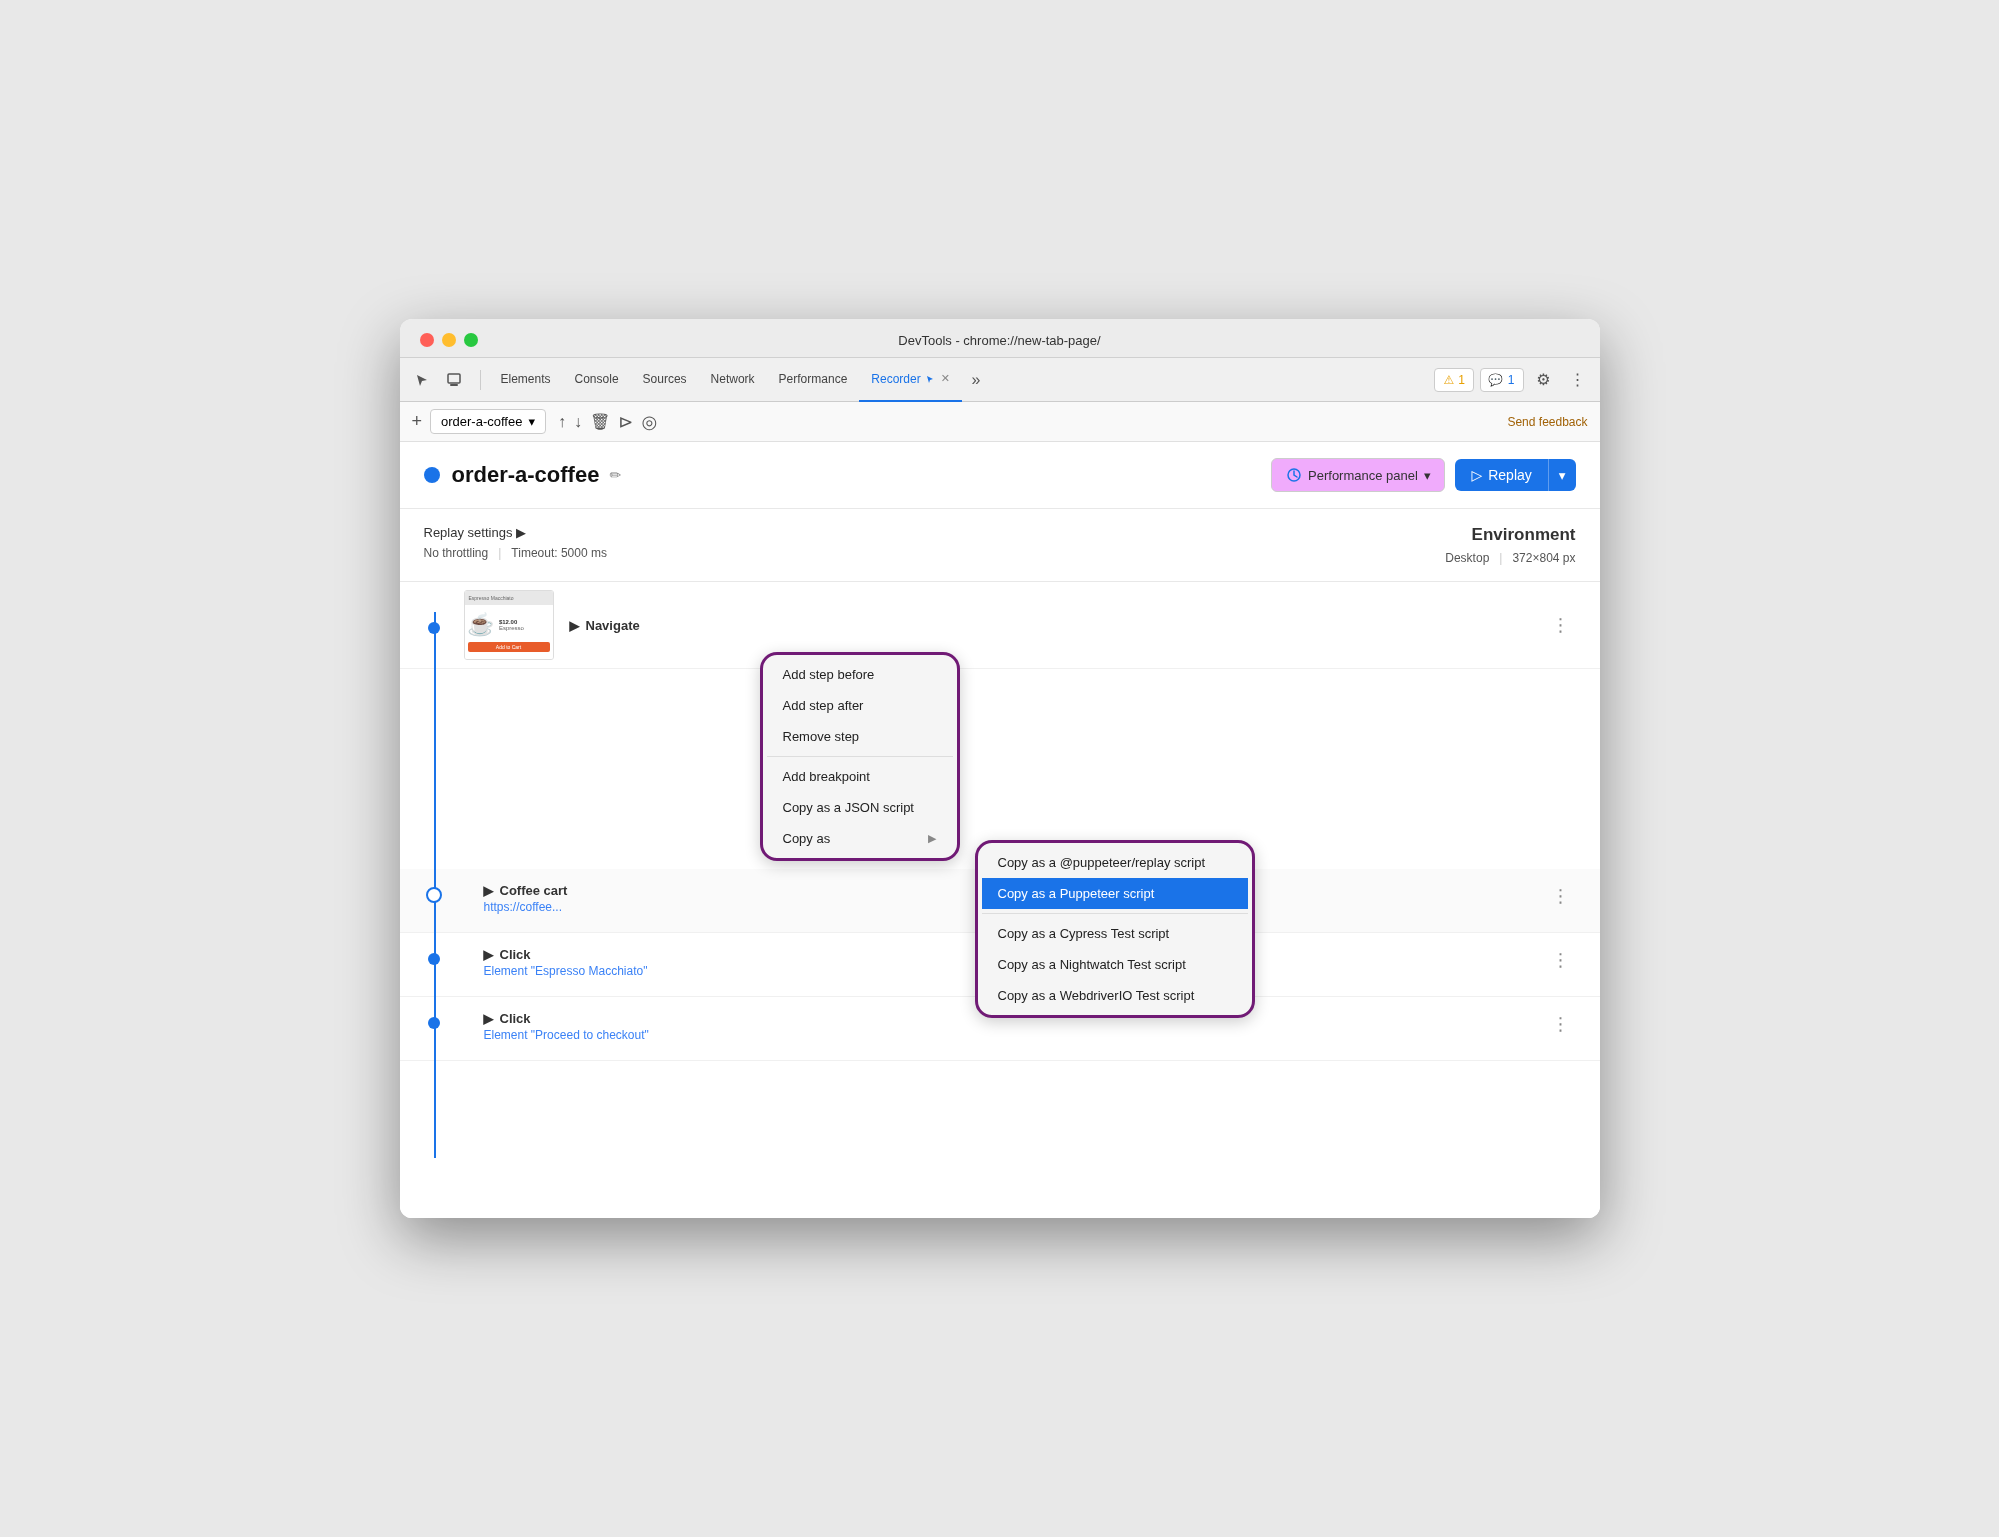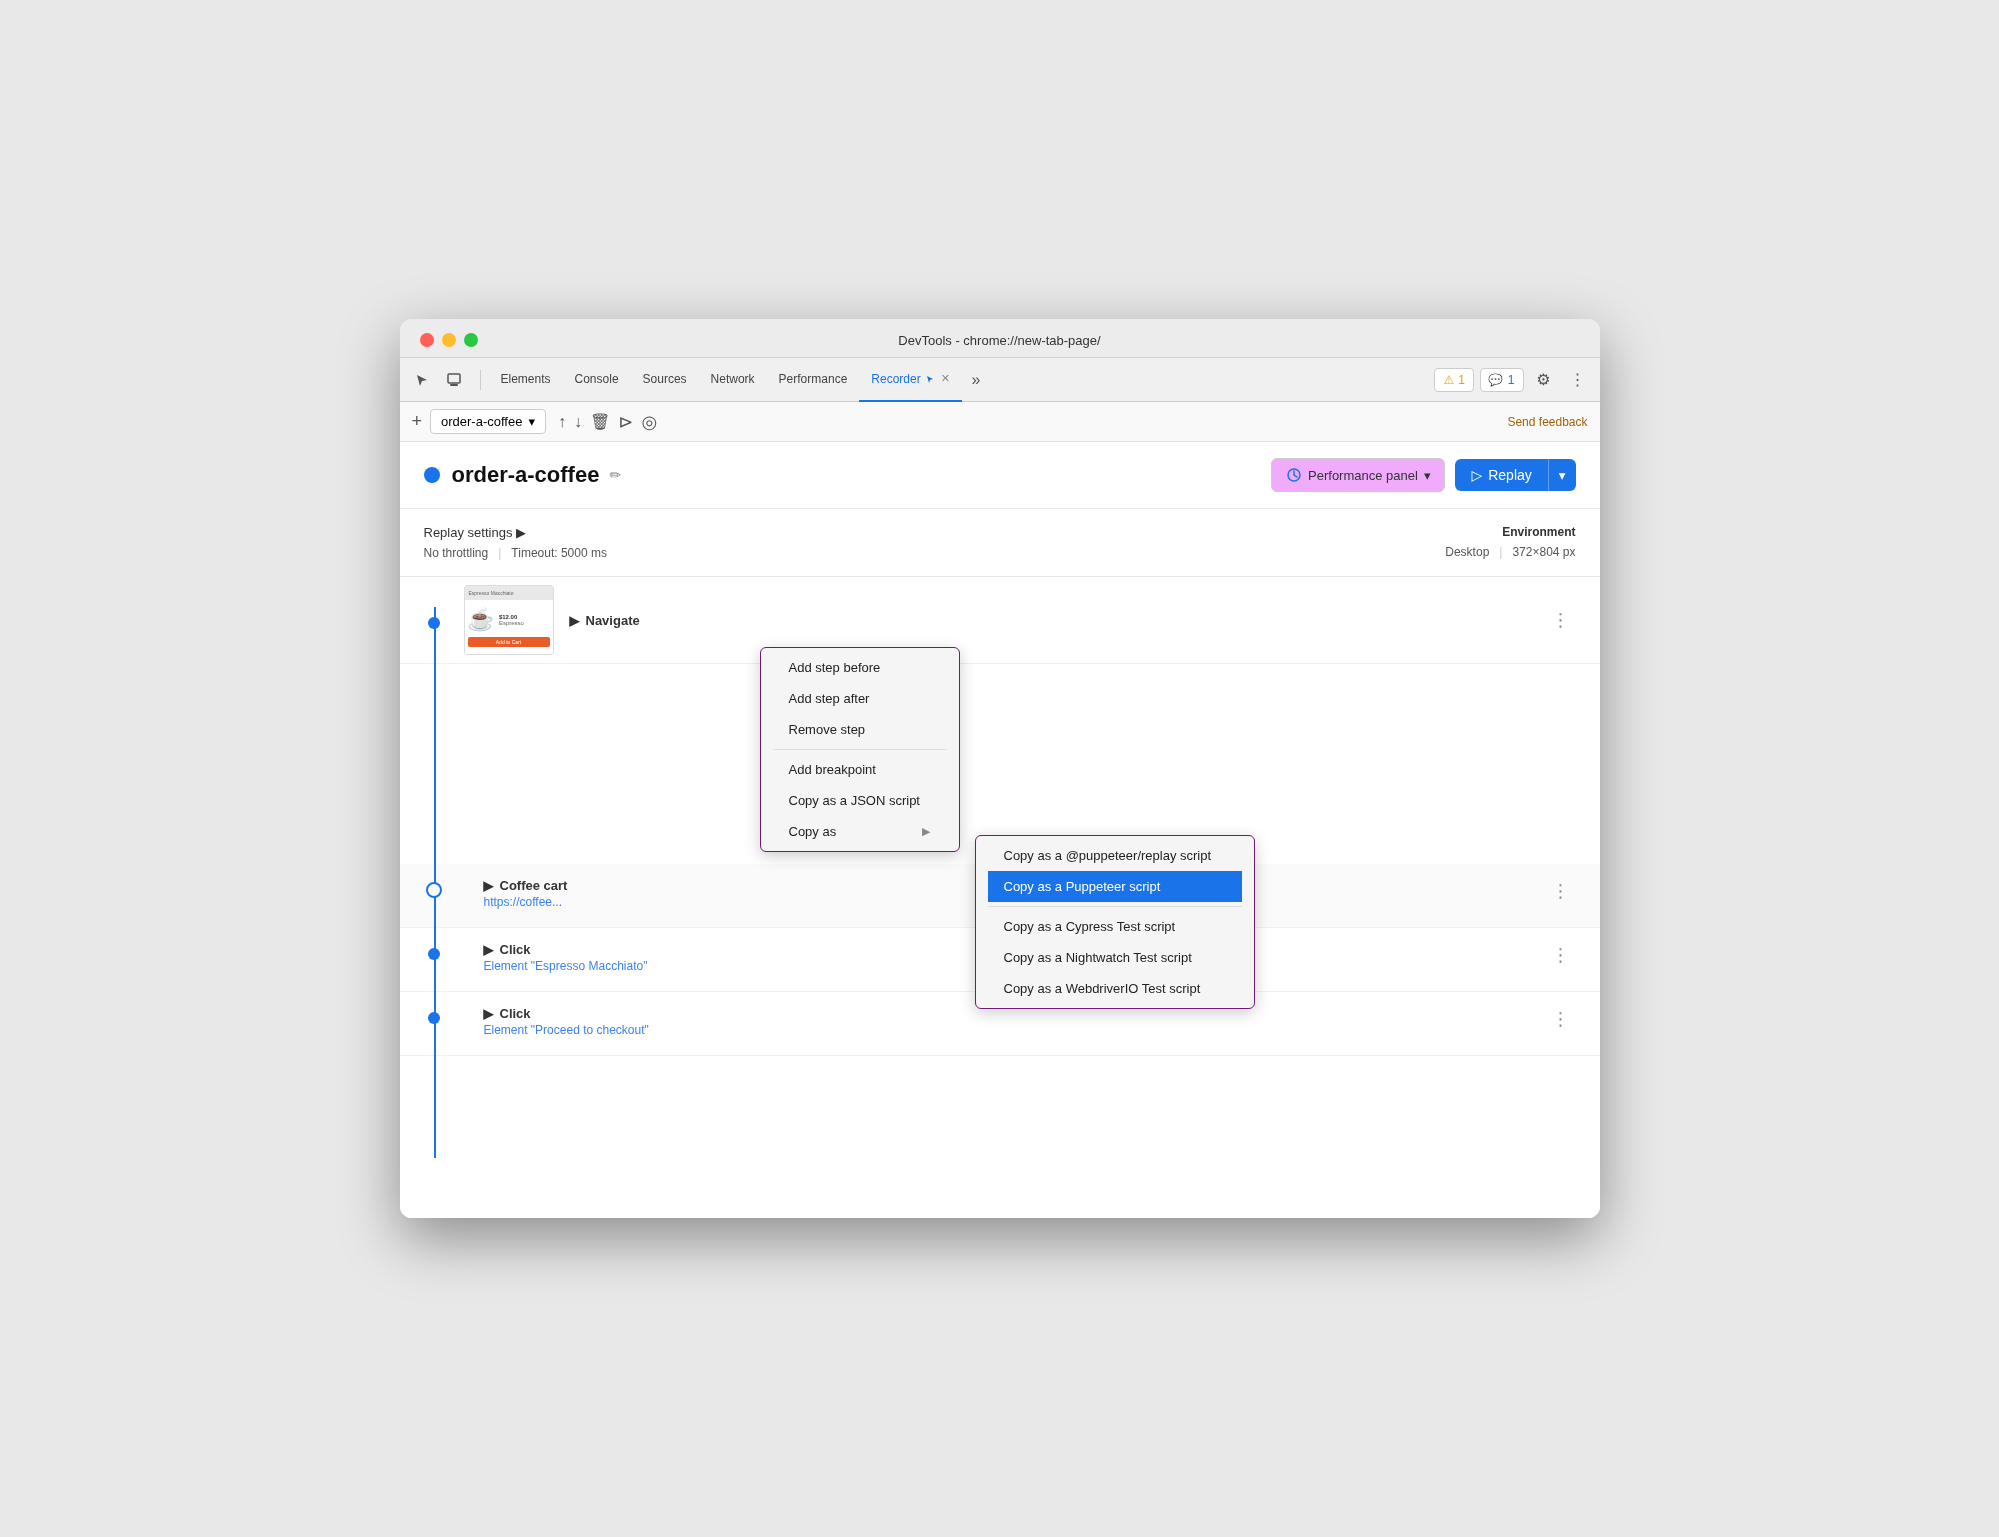--- a/index.html
+++ b/index.html
@@ -276,21 +276,21 @@
       font-size: 12px;
       color: #555;
       display: flex;
       gap: 0;
     }
     .settings-divider {
       margin: 0 10px;
       color: #ccc;
     }
     .env-title {
-      font-size: 12px;
+      font-size: 17px;
       font-weight: 600;
       color: #333;
       margin-bottom: 6px;
     }
     .env-details {
       font-size: 12px;
       color: #555;
       display: flex;
       gap: 0;
       justify-content: flex-start;
@@ -386,26 +386,26 @@
       margin-left: auto;
       color: #888;
       cursor: pointer;
       font-size: 18px;
       padding: 2px 6px;
     }
     
     .context-menu {
       position: absolute;
       background: #f5f5f5;
-      border: 1px solid #701a75;
-      border-radius: 6px;
+      border: 3px solid #701a75;
+      border-radius: 17px;
       box-shadow: 0 4px 16px rgba(0,0,0,0.2);
       z-index: 100;
       min-width: 200px;
-      padding: 4px 12px;
+      padding: 4px 4px;
     }
     .context-menu-item {
       padding: 8px 16px;
       font-size: 13px;
       color: #222;
       cursor: pointer;
       display: flex;
       align-items: center;
       justify-content: space-between;
     }

